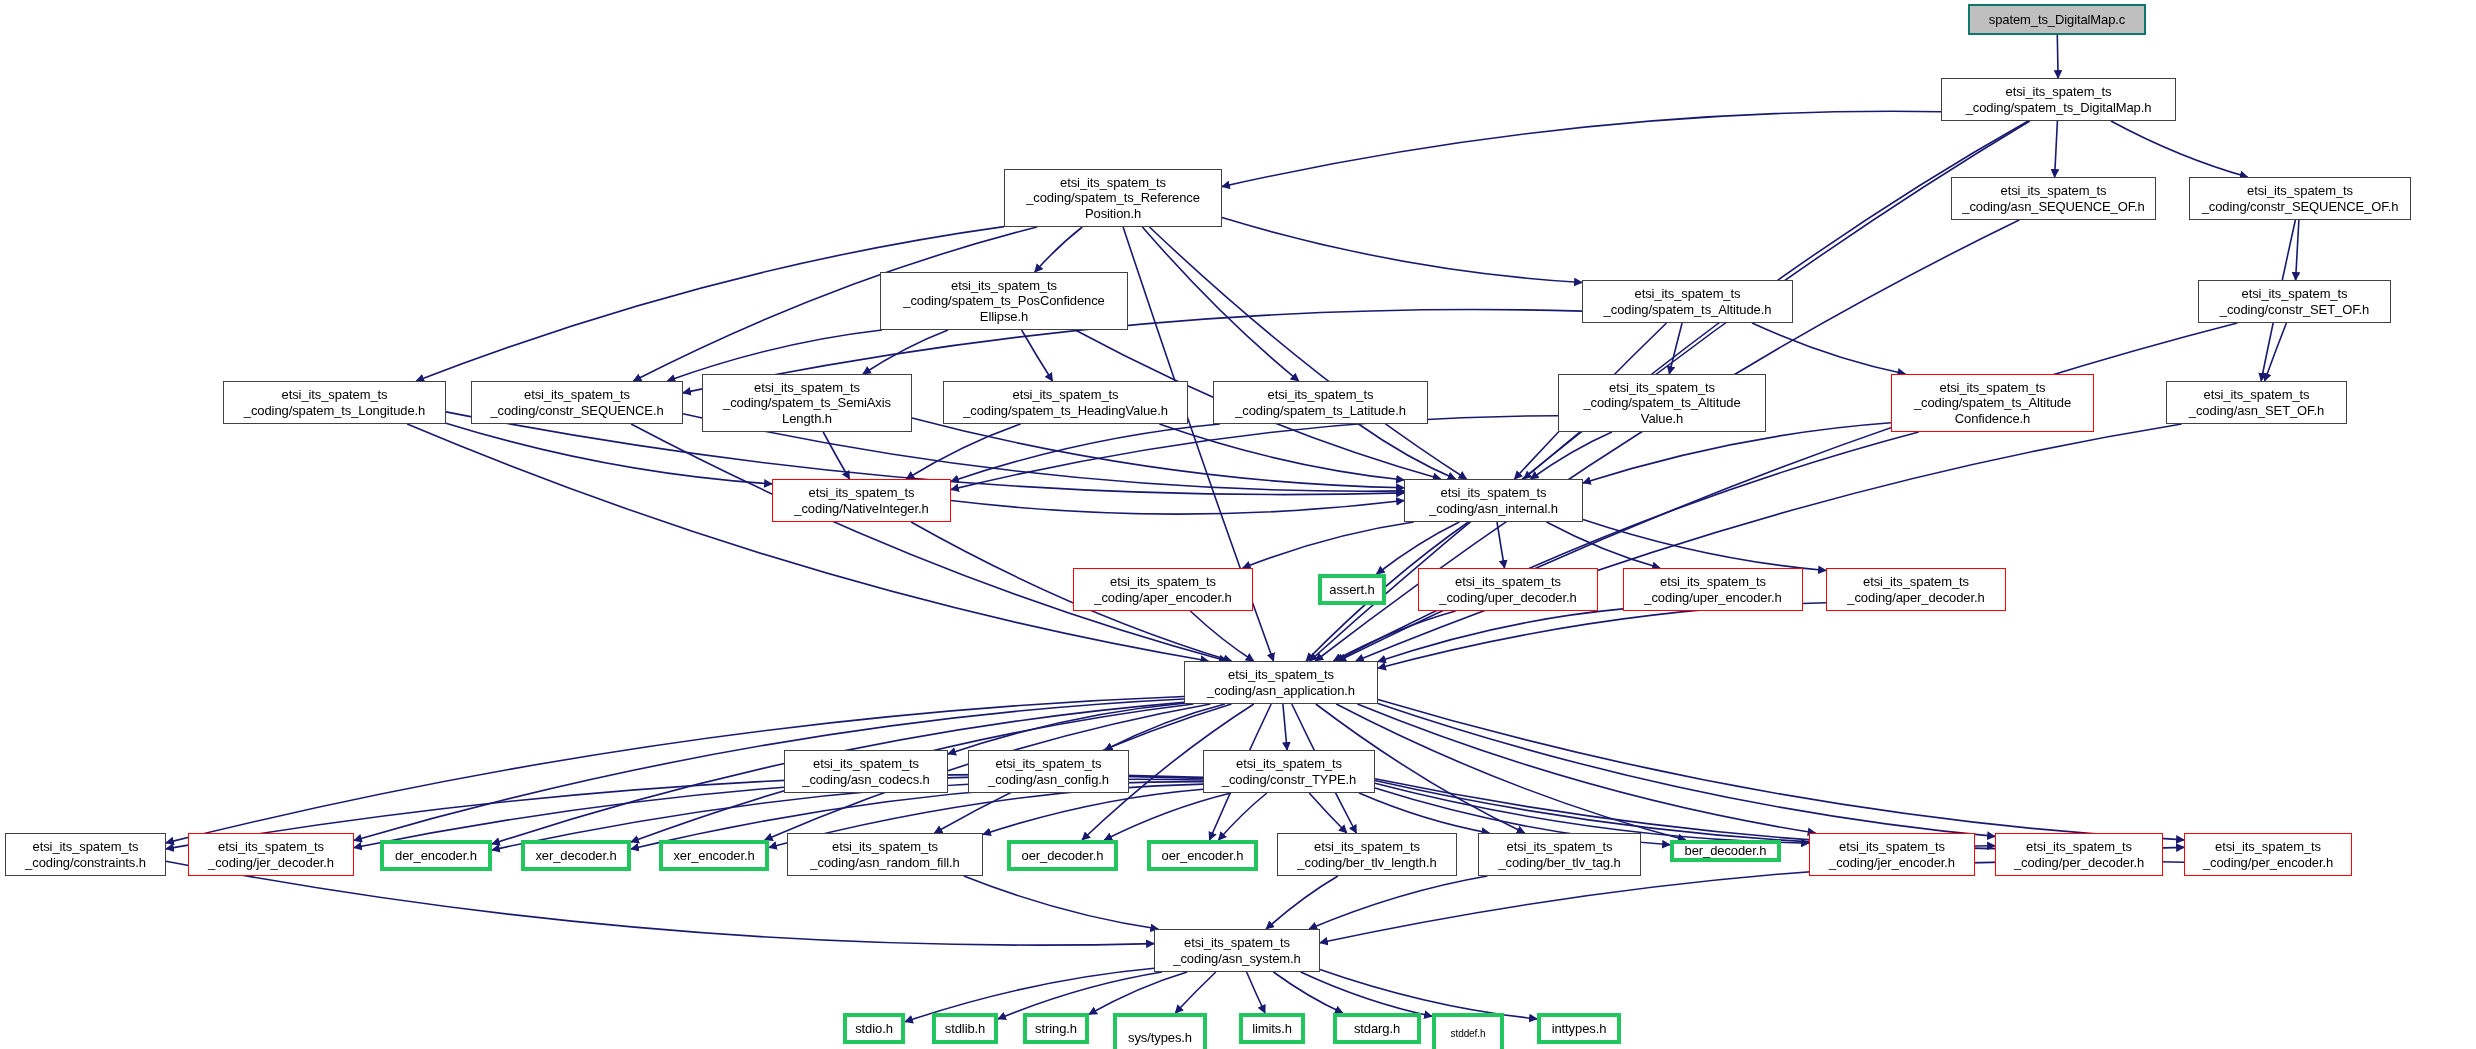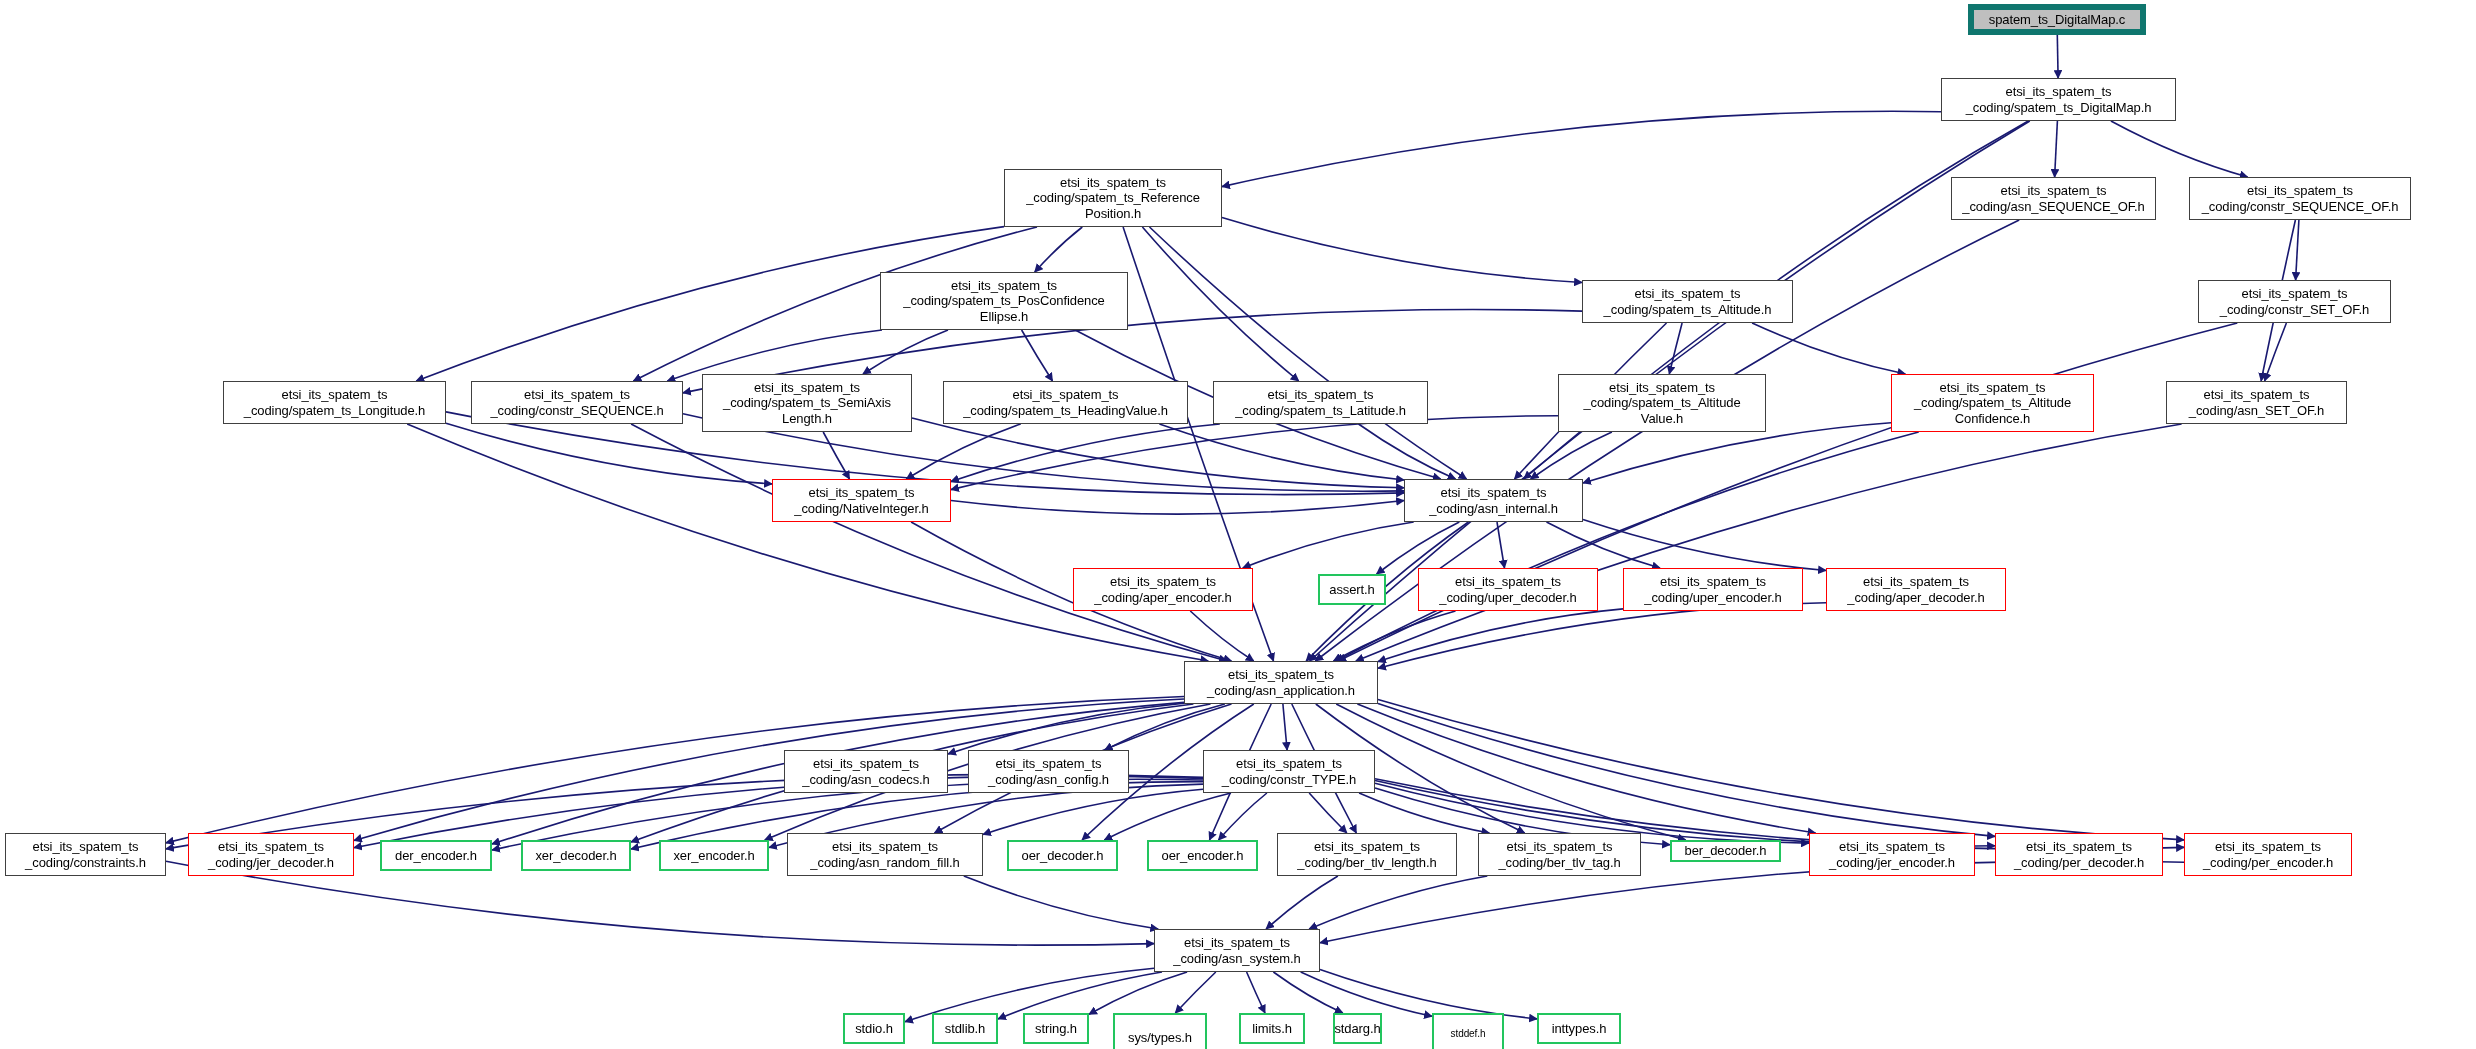--- a/index.html
+++ b/index.html
@@ -12,23 +12,23 @@
     display:flex;align-items:center;justify-content:center;
     text-align:center;
     background:#ffffff;
     border:1px solid #404040;
     color:#000000;
     line-height:1.18;
     letter-spacing:-0.1px;
     white-space:pre-line;
     overflow:hidden;
   }
-  .node.root{background:#bfbfbf;border:6px solid #0f766e;text-align:center;}
+  .node.root{background:#bfbfbf;border:2px solid #0f766e;text-align:center;}
   .node.red{border:1px solid #ff0000;}
-  .node.sys{border:2px solid #22c55e;}
+  .node.sys{border:4px solid #22c55e;}
   .node.dark{border:1px solid #404040;}
 </style>
 </head>
 <body>
 
 <div id="canvas">
   <svg id="edges" xmlns="http://www.w3.org/2000/svg">
     <defs>
       <marker id="arrow" viewBox="0 0 10 10" refX="9" refY="5" markerWidth="5.5" markerHeight="5.5" orient="auto-start-reverse">
         <path d="M 0 0 L 10 5 L 0 10 z" fill="#191970"></path>
@@ -215,17 +215,17 @@
 _coding/per_decoder.h</div>
       <div class="node red" style="left: 2184px; top: 833px; width: 168px; height: 43px; font-size: 13px;">etsi_its_spatem_ts
 _coding/per_encoder.h</div>
       <div class="node dark" style="left: 1154px; top: 929px; width: 166px; height: 43px; font-size: 13px;">etsi_its_spatem_ts
 _coding/asn_system.h</div>
       <div class="node sys" style="left: 843px; top: 1013px; width: 62px; height: 31px; font-size: 13px;">stdio.h</div>
       <div class="node sys" style="left: 932px; top: 1013px; width: 66px; height: 31px; font-size: 13px;">stdlib.h</div>
       <div class="node sys" style="left: 1023px; top: 1013px; width: 66px; height: 31px; font-size: 13px;">string.h</div>
       <div class="node sys" style="left: 1113px; top: 1013px; width: 94px; height: 49px; font-size: 13px;">sys/types.h</div>
       <div class="node sys" style="left: 1239px; top: 1013px; width: 66px; height: 31px; font-size: 13px;">limits.h</div>
-      <div class="node sys" style="left: 1333px; top: 1013px; width: 49px; height: 31px; font-size: 13px;">stdarg.h</div>
+      <div class="node sys" style="left: 1333px; top: 1013px; width: 88px; height: 31px; font-size: 13px;">stdarg.h</div>
       <div class="node sys" style="left: 1432px; top: 1013px; width: 72px; height: 41px; font-size: 10px;">stddef.h</div>
       <div class="node sys" style="left: 1537px; top: 1013px; width: 84px; height: 31px; font-size: 13px;">inttypes.h</div>
     </div>
 </div>
 
 </body></html>

